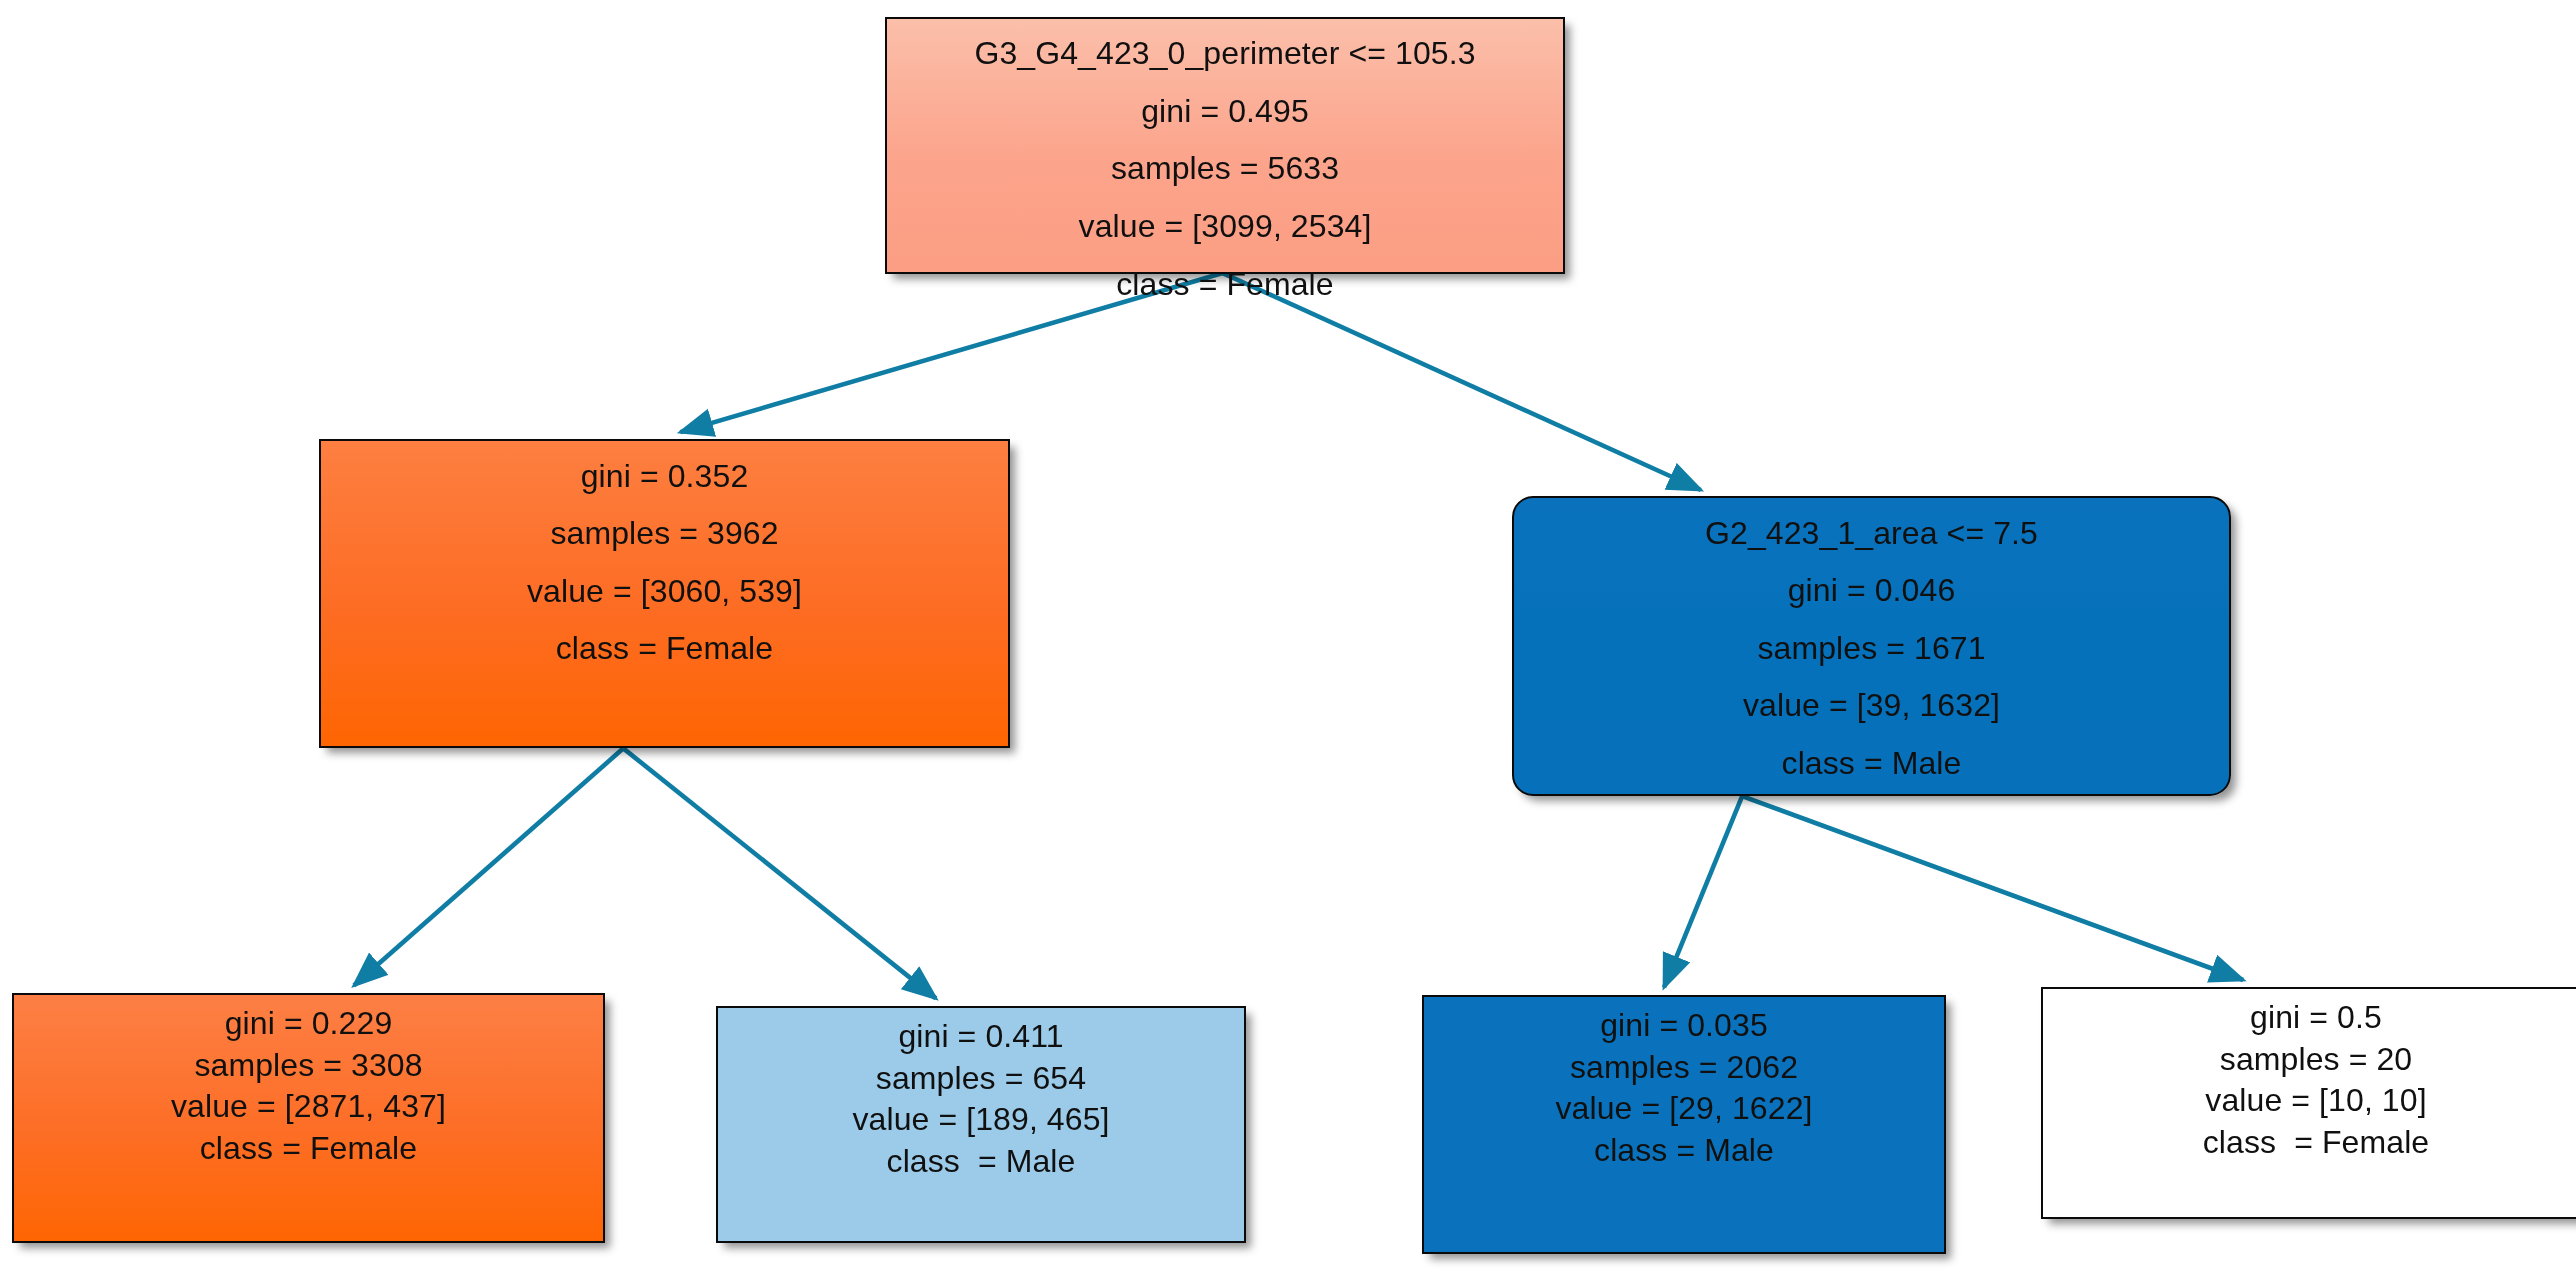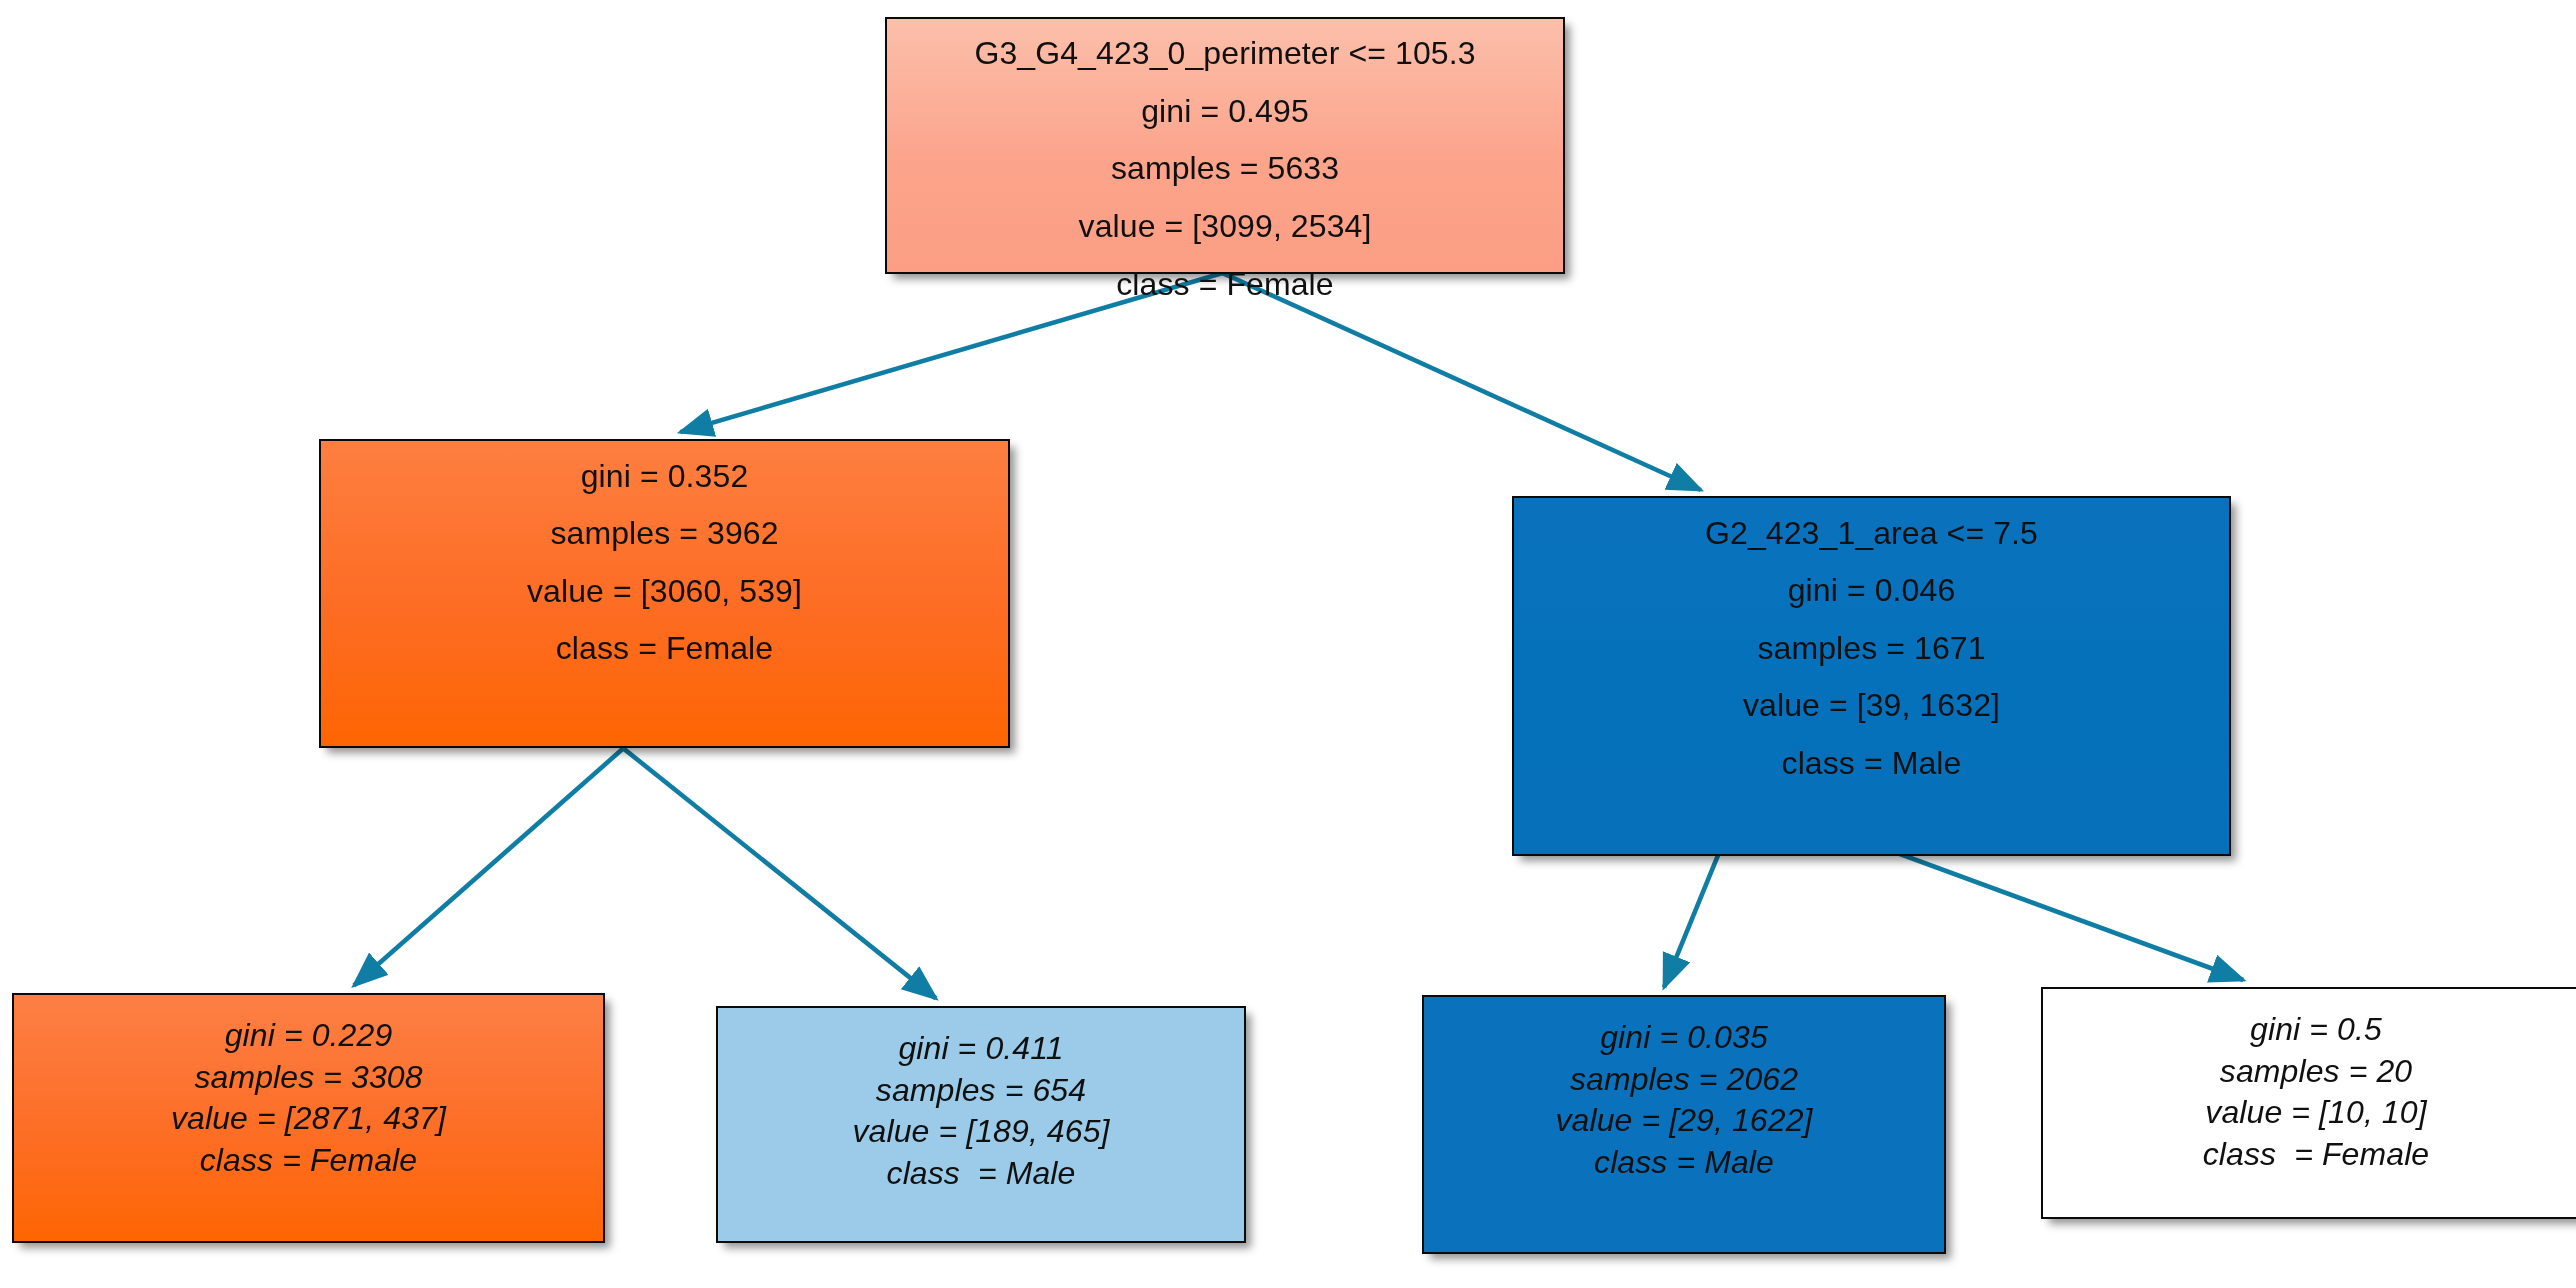--- a/index.html
+++ b/index.html
@@ -41,32 +41,33 @@
     color: #101010;
     font-size: 32px;
     line-height: 1.30;
     letter-spacing: 0.1px;
   }
   .node .line {
     display: block;
     white-space: pre;
   }
   .node.decision { padding-top: 14.7px; gap: 16px; }
-  .node.leaf { padding-top: 20px; font-style: italic; }
+  .node.leaf { padding-top: 8px; }
   .n-root {
     left: 885px; top: 16.5px; width: 680px; height: 257px;
     background: linear-gradient(180deg, #fbbfaa 0%, #fca48c 55%, #fb9e83 100%);
   }
   .n-left {
     left: 319px; top: 439px; width: 691px; height: 309px;
     background: linear-gradient(180deg, #fd7f41 0%, #fd6c23 55%, #fe6502 100%);
   }
   .n-right {
-    left: 1512px; top: 496px; width: 719px; height: 360px;
+    left: 1512px; top: 496px; width: 719px; height: 300px;
     background: linear-gradient(180deg, #0a72bc 0%, #0571bb 55%, #0770ba 100%);
+    border-radius: 21px;
   }
   .n-leaf1 {
     left: 12px; top: 993px; width: 593px; height: 250px;
     background: linear-gradient(180deg, #fd7f45 0%, #fd6e26 55%, #fe6502 100%);
   }
   .n-leaf2 {
     left: 716px; top: 1006px; width: 530px; height: 237px;
     background: #9bcbe8;
   }
   .n-leaf3 {

